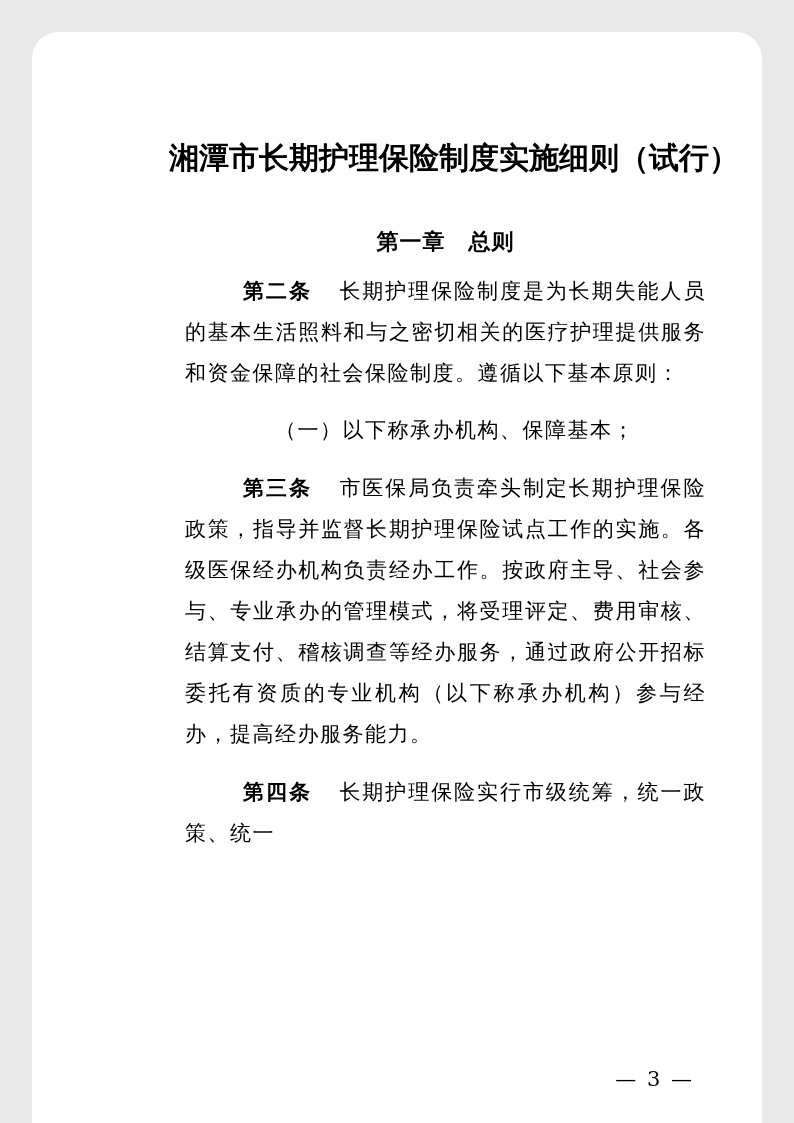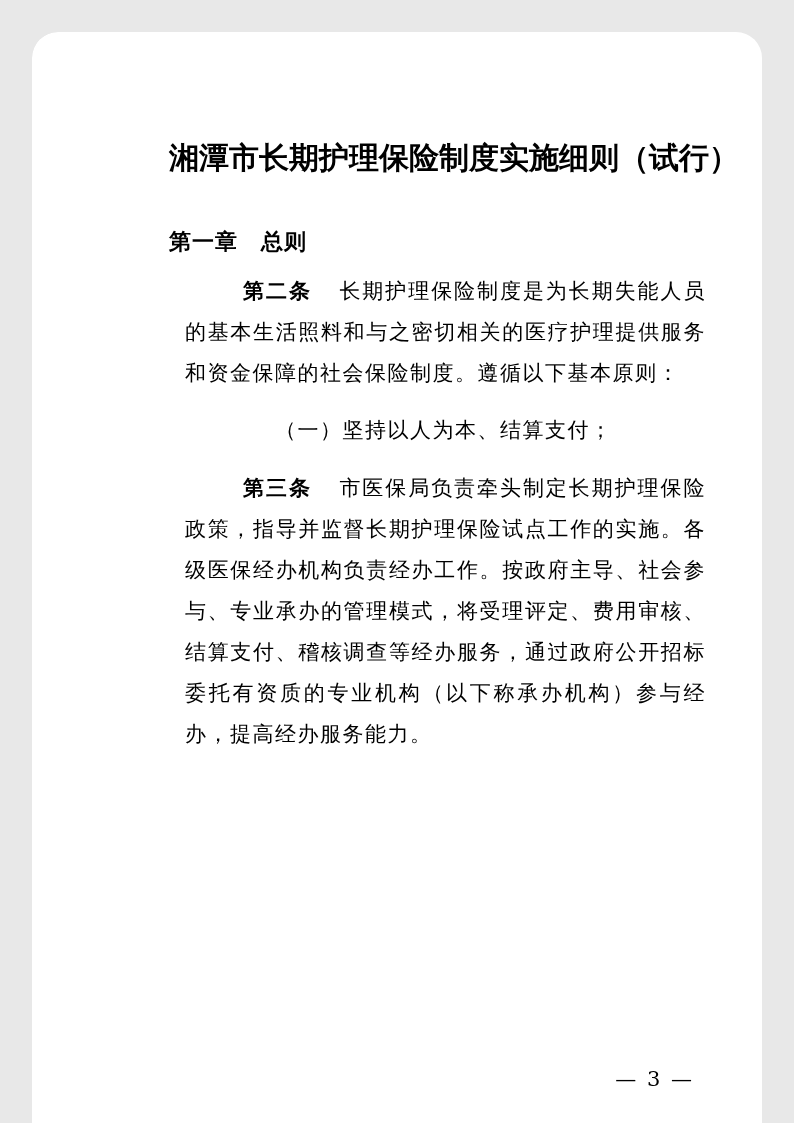--- a/index.html
+++ b/index.html
@@ -27,20 +27,21 @@
     font-weight: bold;
     text-align: center;
     letter-spacing: 0px;
     white-space: nowrap;
   }
   .chapter-heading {
     margin-top: 50px;
     font-size: 22px;
     line-height: 26px;
     font-weight: bold;
+    text-align: center;
     letter-spacing: 1px;
   }
   .body-text {
     margin-top: 14px;
     font-size: 21px;
     line-height: 41px;
     letter-spacing: 1.5px;
   }
   .para {
     text-indent: 2em;
@@ -63,18 +64,19 @@
 </style>
 </head>
 <body>
 
 <div class="page">
   <div class="content">
     <h1 class="doc-title">湘潭市长期护理保险制度实施细则（试行）</h1>
     <h2 class="chapter-heading">第一章　总则</h2>
     <div class="body-text">
       <p class="para"><span class="lead">第二条</span><span class="txt">长期护理保险制度是为长期失能人员的基本生活照料和与之密切相关的医疗护理提供服务和资金保障的社会保险制度。遵循以下基本原则：</span></p>
-      <p class="para"><span class="lead"></span><span class="txt">（一）坚持以人为本、结算支付；</span></p>
+      <p class="para"><span class="lead"></span><span class="txt">（一）以下称承办机构、保障基本；</span></p>
       <p class="para"><span class="lead">第三条</span><span class="txt">市医保局负责牵头制定长期护理保险政策，指导并监督长期护理保险试点工作的实施。各级医保经办机构负责经办工作。按政府主导、社会参与、专业承办的管理模式，将受理评定、费用审核、结算支付、稽核调查等经办服务，通过政府公开招标委托有资质的专业机构（以下称承办机构）参与经办，提高经办服务能力。</span></p>
+      <p class="para"><span class="lead">第四条</span><span class="txt">长期护理保险实行市级统筹，统一政策、统一</span></p>
     </div>
   </div>
   <div class="page-number">— 3 —</div>
 </div>
 
 </body></html>

